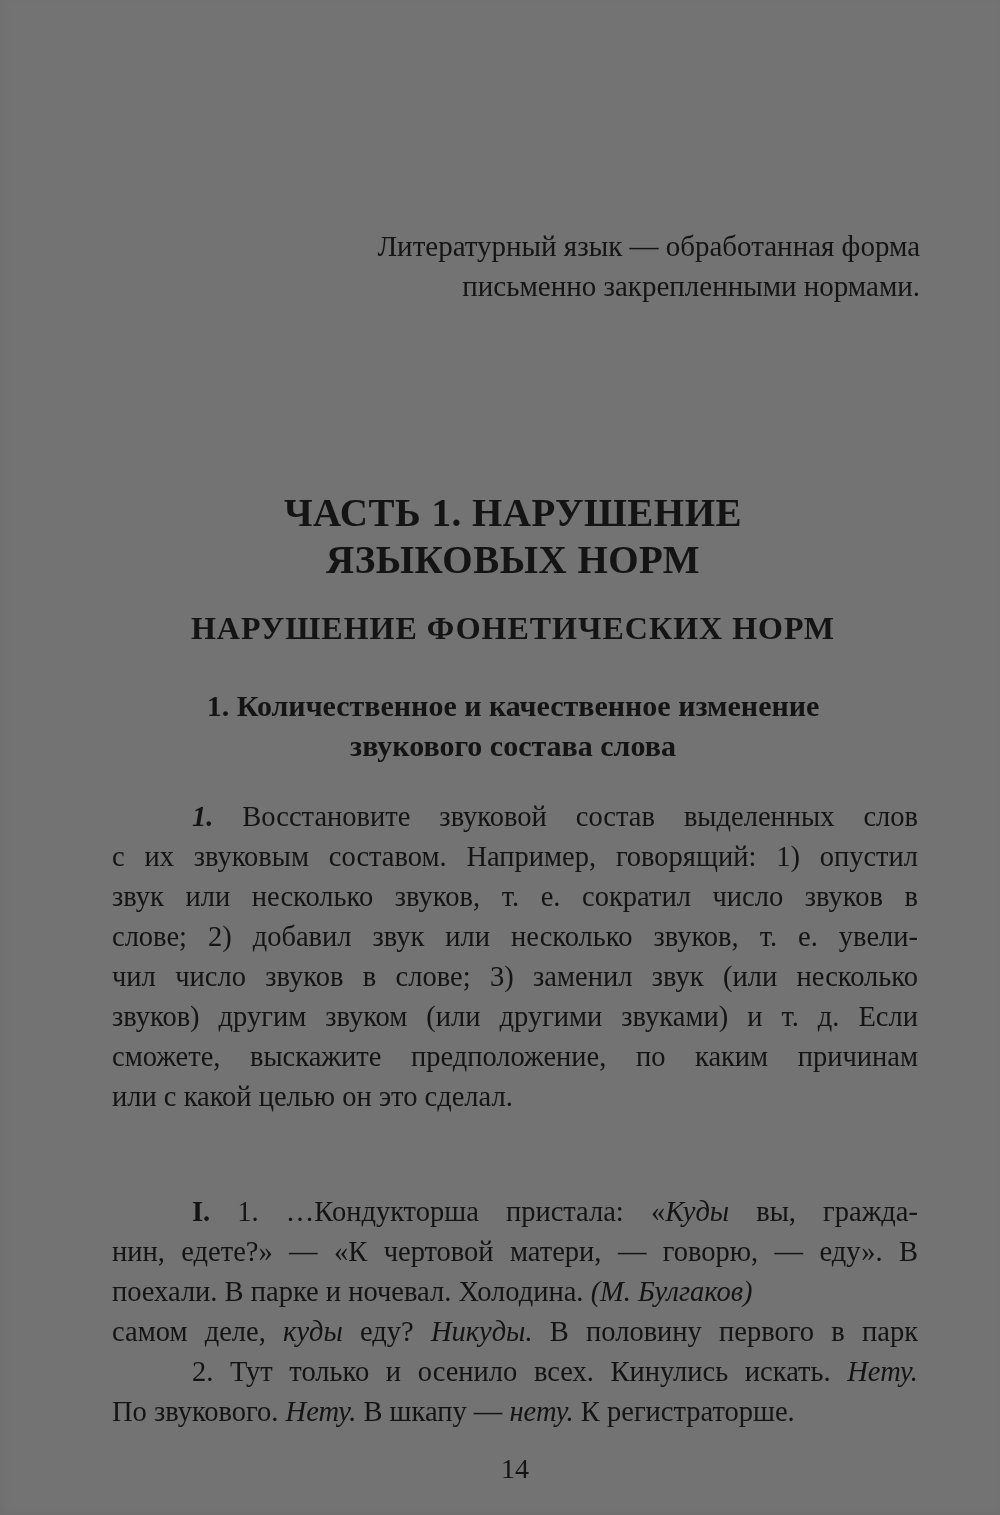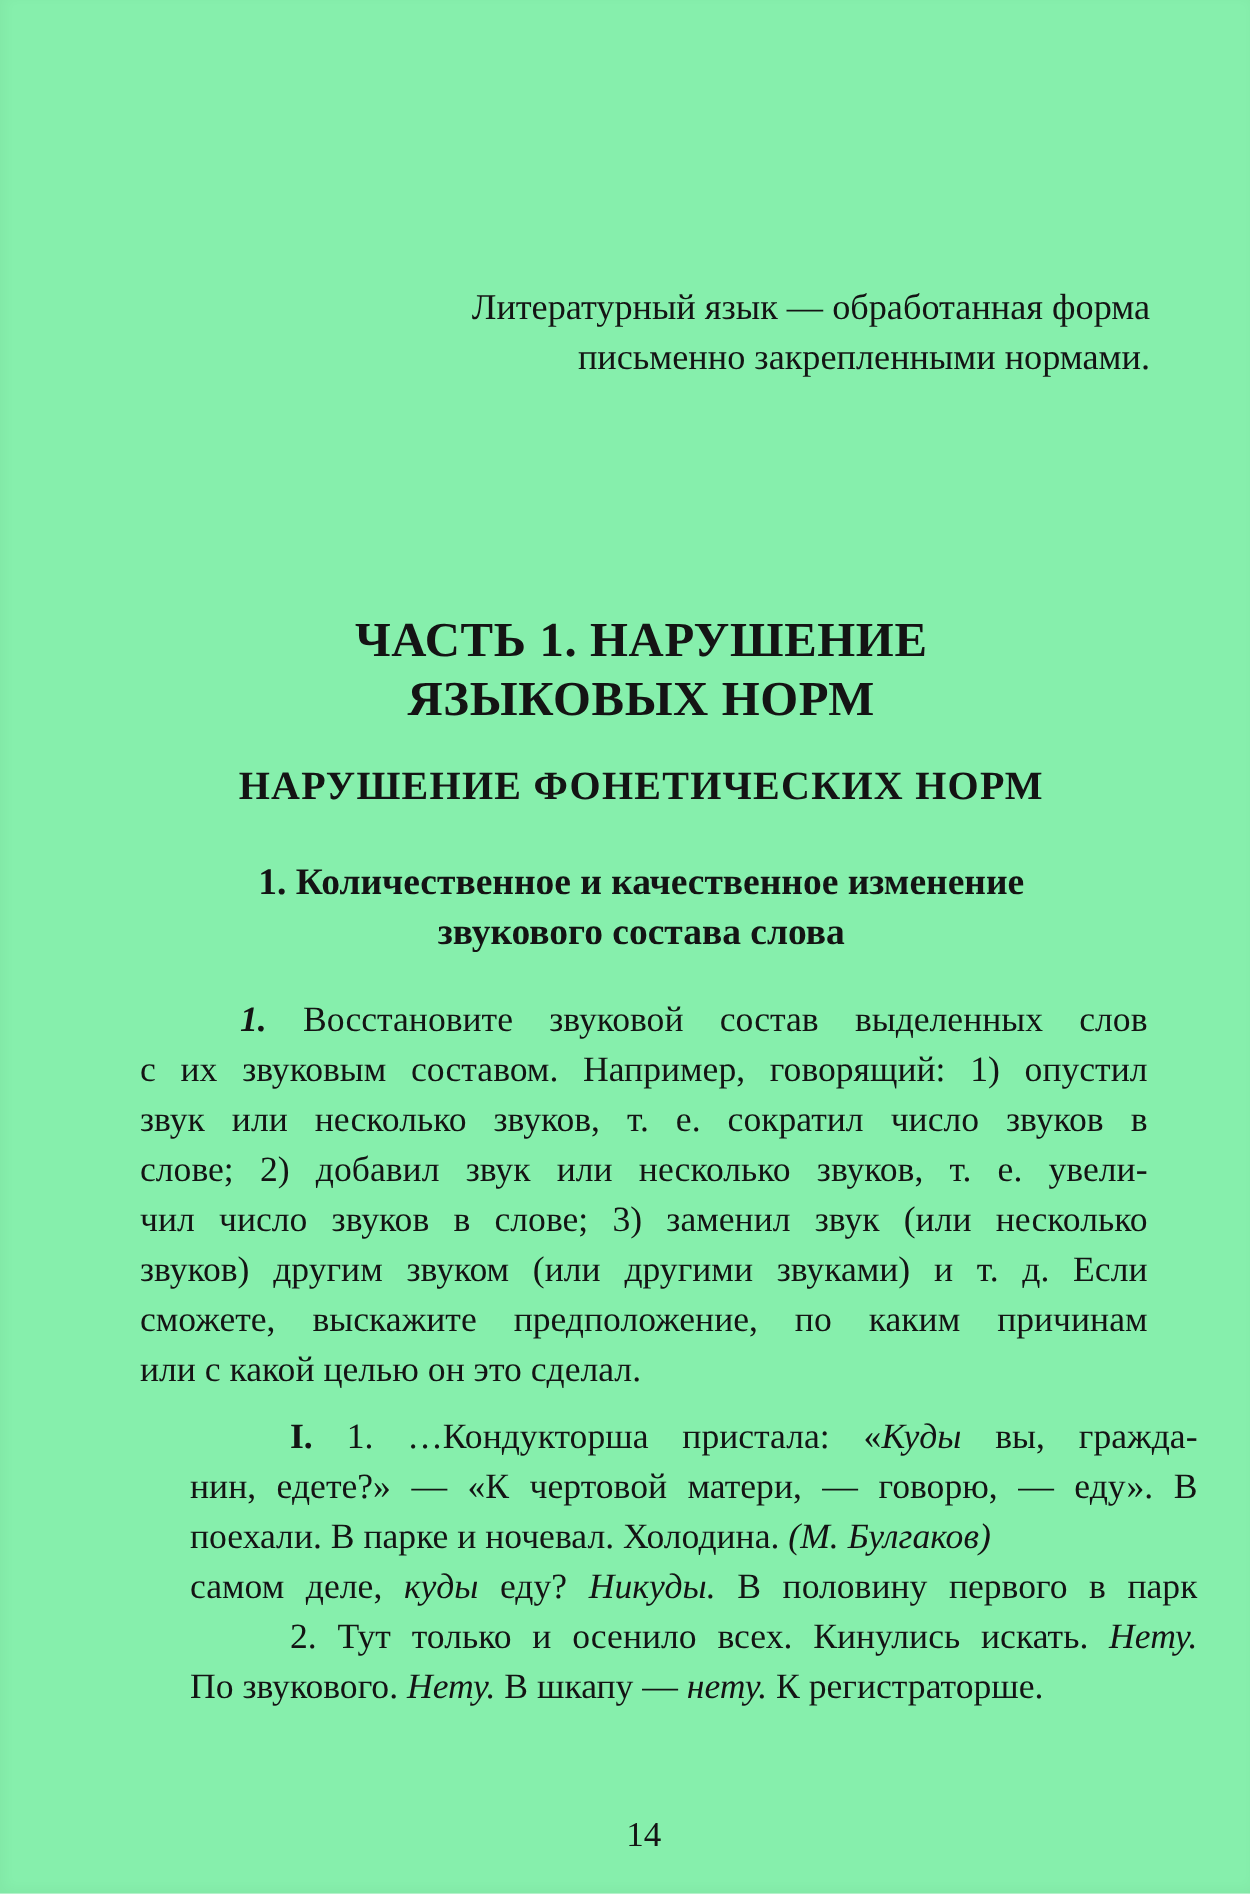--- a/index.html
+++ b/index.html
@@ -1,17 +1,17 @@
 <!DOCTYPE html>
 <html><head>
 <meta charset="utf-8">
 <style>
   html,body{margin:0;padding:0;background:#ffffff;}
   .page{
-    position:relative;width:1000px;height:1515px;background:#86efac;
+    position:relative;width:1000px;height:1515px;background:#737373;
     font-family:"Liberation Serif",serif;color:#141414;overflow:hidden;
     box-shadow:inset 3px -3px 10px rgba(0,0,0,0.035);
   }
   .tline{overflow:hidden;}
   .it{font-style:italic;}
   .bd{font-weight:bold;}
 
   .epigraph{position:absolute;top:226px;right:80px;width:660px;
     font-size:29px;line-height:40px;}
   .epigraph .tline{text-align:right;text-align-last:right;height:40px;}
@@ -24,21 +24,21 @@
     font-weight:bold;font-size:32px;line-height:40px;letter-spacing:1px;}
   .chapter-title .tline{text-align:center;text-align-last:center;height:40px;}
 
   .section-title{position:absolute;top:686px;left:108px;width:810px;
     font-weight:bold;font-size:30px;line-height:40px;}
   .section-title .tline{text-align:center;text-align-last:center;height:40px;}
 
   .bodyblock{position:absolute;left:112px;width:806px;
     font-size:28.5px;line-height:40px;}
   .exercise{top:797px;}
-  .examples{top:1130px;margin-left:40px;}
+  .examples{top:1192px;}
   .bodyblock .tline{text-align:justify;text-align-last:justify;height:40px;}
   .bodyblock .tline.last{text-align-last:left;}
   .bodyblock .tline.indent{text-indent:80px;}
 
   .page-number{position:absolute;top:1452px;left:112px;width:806px;
     text-align:center;font-size:28px;line-height:34px;}
 </style>
 </head>
 <body>
 

